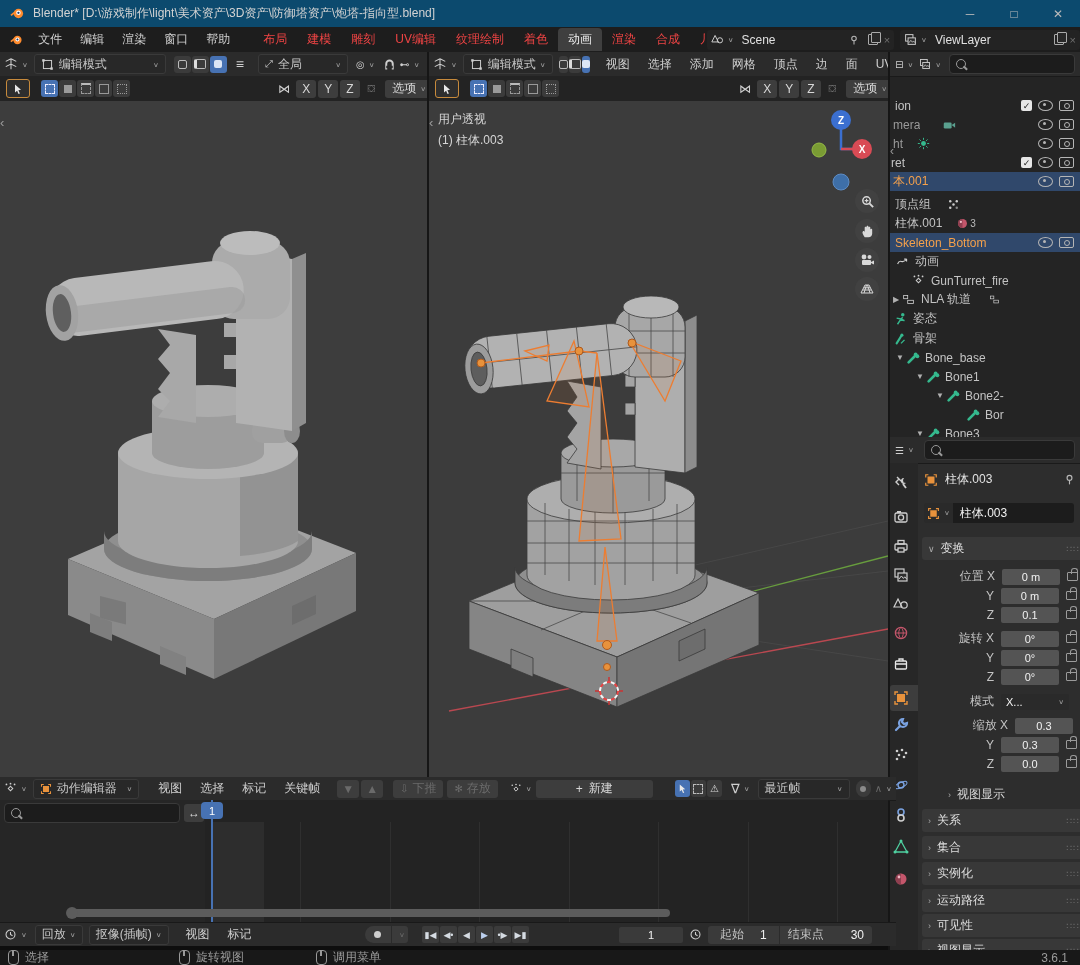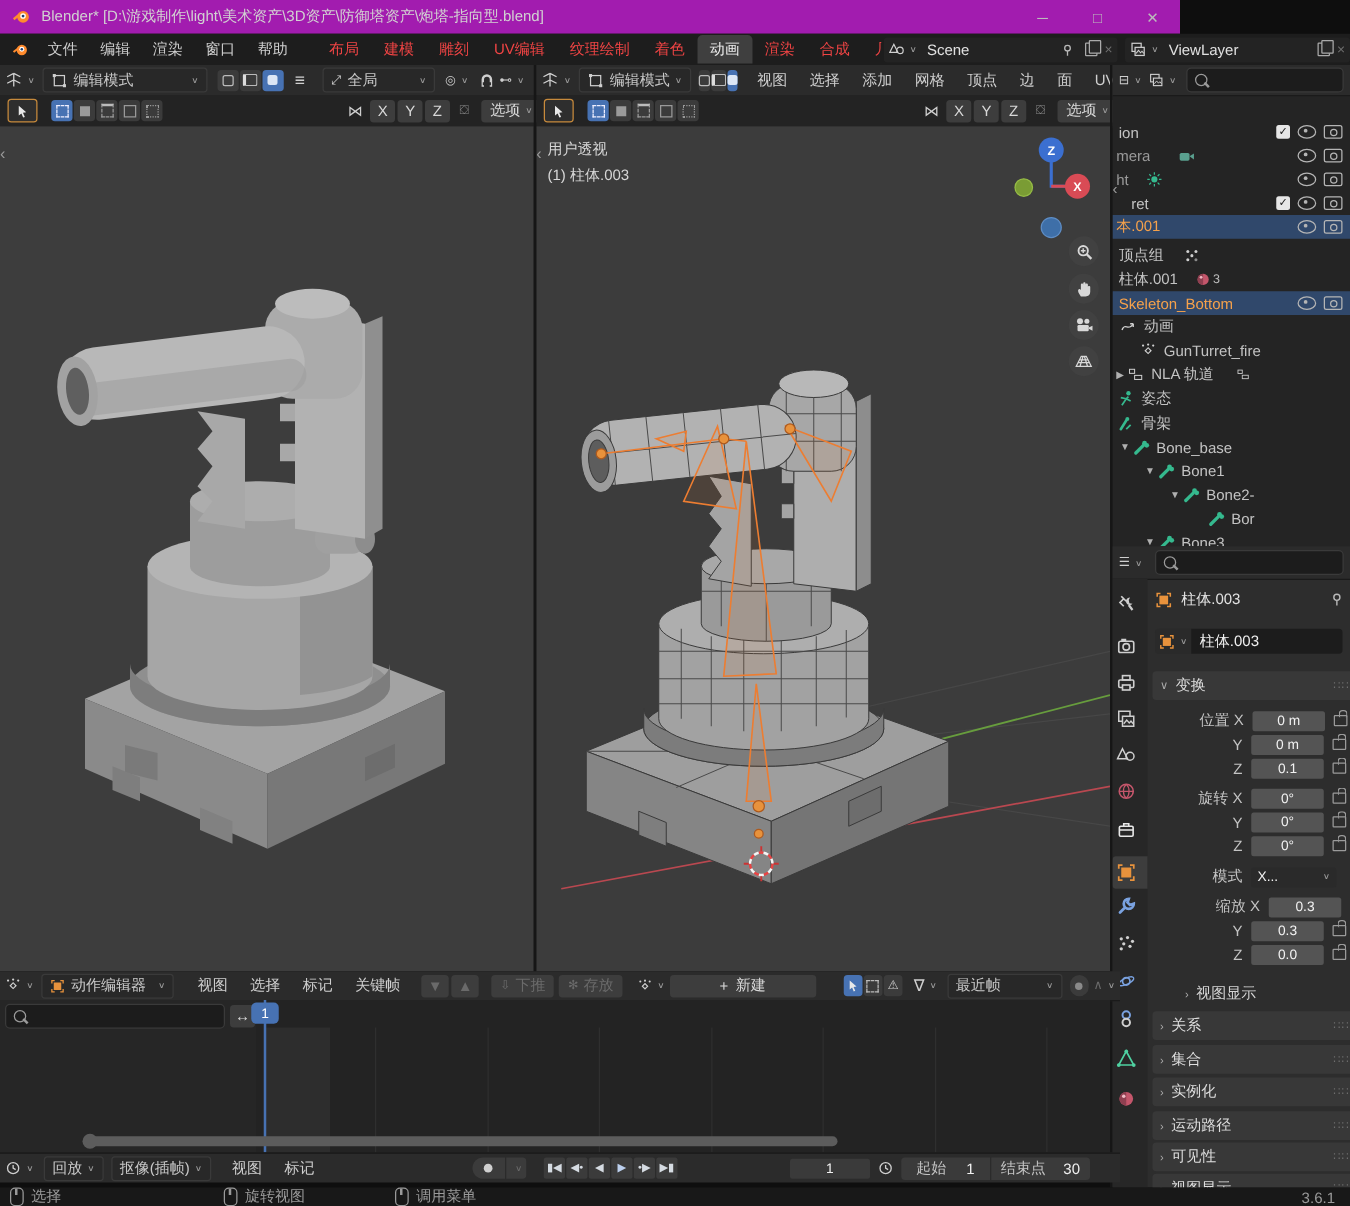--- a/index.html
+++ b/index.html
@@ -221,21 +221,21 @@
   <symbol id="i-clock" viewBox="0 0 16 16">
       <circle cx="8" cy="8" r="5.5" fill="none" stroke="#cfcfcf" stroke-width="1.3"></circle>
       <path d="M8,5 V8 L10.5,9.5" stroke="#cfcfcf" fill="none" stroke-width="1.3"></path>
     </symbol>
   <symbol id="i-magnet" viewBox="0 0 16 16">
       <path d="M4,14 V7 a4,4 0 0 1 8,0 V14" stroke="#cfcfcf" stroke-width="2.4" fill="none"></path>
       <path d="M4,11 h2.4 M9.6,11 H12" stroke="#2b2b2b" stroke-width="3"></path>
     </symbol>
 </svg>
 
-<div class="abs row" style="left:0;top:0;width:944px;height:27px;background:#a21caf">
+<div class="abs row" style="left:0;top:0;width:1080px;height:27px;background:#0c4a6e">
   <svg width="15" height="15" style="margin:0 8px 0 10px">
       <use href="#i-logo"></use>
     </svg>
   <span style="color:#d2d2d2;font-size:12px">Blender* [D:\游戏制作\light\美术资产\3D资产\防御塔资产\炮塔-指向型.blend]</span>
   <span class="grow"></span>
   <span class="row" style="width:44px;height:27px;justify-content:center;color:#bbb">─</span>
   <span class="row" style="width:44px;height:27px;justify-content:center;color:#bbb">□</span>
   <span class="row" style="width:44px;height:27px;justify-content:center;color:#bbb">✕</span>
 </div>
 
@@ -629,21 +629,21 @@
     <span class="lbl" style="margin-left:3px">ht</span>
     <svg width="13" height="13" style="margin-left:14px">
         <use href="#i-light"></use>
       </svg>
     <span class="oicons">
         <span class="eyeico"></span>
         <span class="camico"></span>
       </span>
   </div>
   <div class="orow" style="top:101px">
-    <span class="lbl" style="margin-left:15px">ret</span>
+    <span class="lbl" style="margin-left:1px">ret</span>
     <span class="oicons">
         <span class="chkico">✓</span>
         <span class="eyeico"></span>
         <span class="camico"></span>
       </span>
   </div>
   <div class="orow sel" style="top:120px">
     <span class="lbl orange" style="margin-left:3px">本.001</span>
     <span class="oicons">
         <span class="eyeico"></span>
@@ -1078,21 +1078,21 @@
       <svg width="13" height="13">
         <use href="#i-clock"></use>
       </svg>
     </span>
   <span class="row" style="background:#3a3a3a;border-radius:3px 0 0 3px;height:18px;padding:0 12px">
       <span style="color:#c3c3c3">起始</span>
       <span style="margin-left:16px;color:#f0f0f0">1</span>
     </span>
   <span class="row" style="background:#3a3a3a;border-radius:0 3px 3px 0;height:18px;padding:0 8px;margin-left:1px;margin-right:20px">
       <span style="color:#c3c3c3">结束点</span>
-      <span style="margin-left:14px;color:#f0f0f0">30</span>
+      <span style="margin-left:27px;color:#f0f0f0">30</span>
     </span>
 </div>
 
 <div class="abs row" style="left:0;top:950px;width:1080px;height:15px;background:#181818;color:#9a9a9a">
   <span class="row" style="margin-left:8px">
       <span class="mouseico"></span>
       <span>选择</span>
     </span>
   <span class="row" style="margin-left:130px">
       <span class="mouseico"></span>

